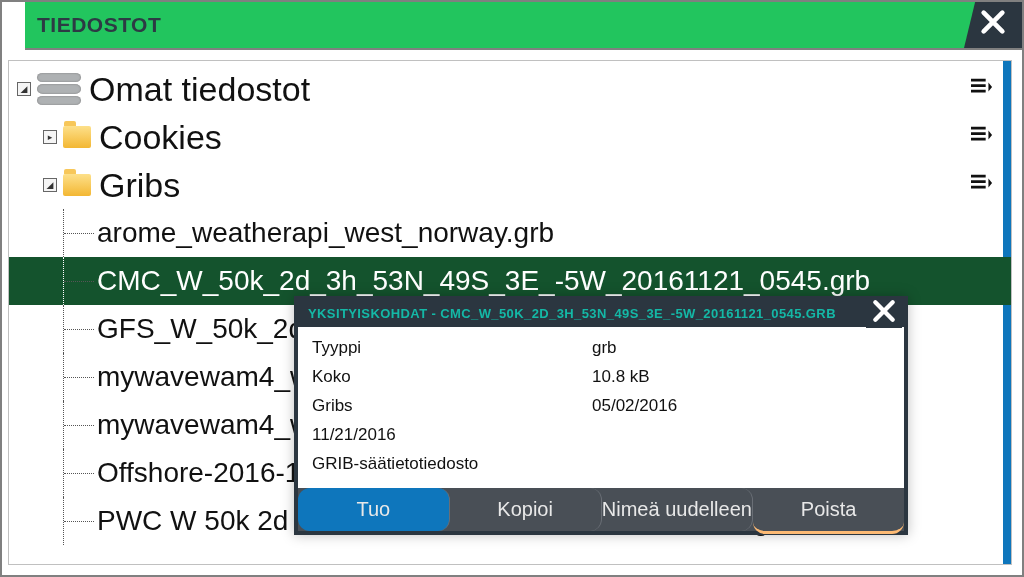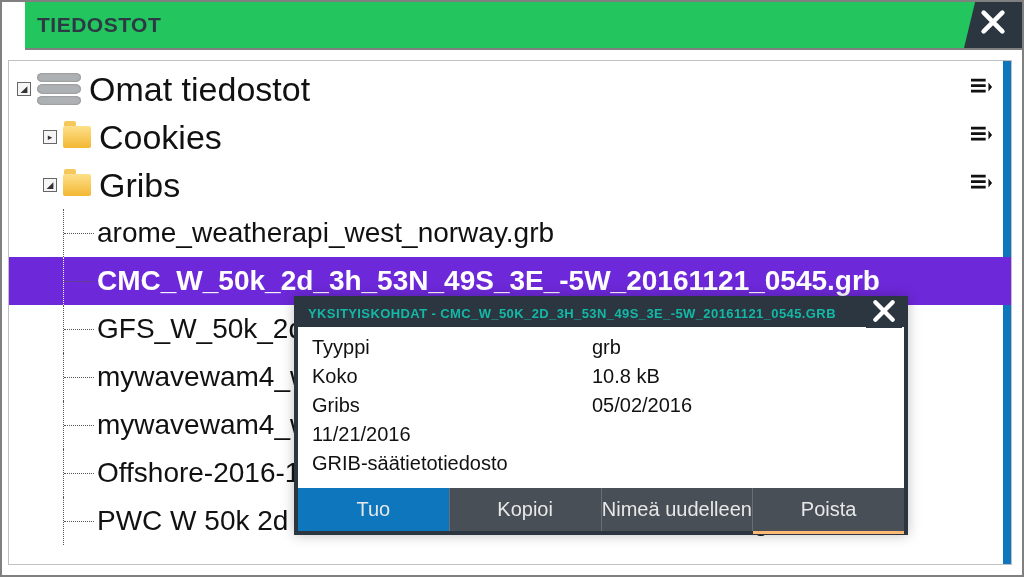--- a/index.html
+++ b/index.html
@@ -129,23 +129,22 @@
   .file-connector {
     position: absolute; left: 54px; top: 0; bottom: 0;
     border-left: 1px dotted #555;
   }
   .file-connector::after {
     content: ""; position: absolute; left: 0; top: 50%;
     width: 30px; border-top: 1px dotted #555;
   }
 
   .selected {
-    background: #6d28d9;
+    background: #14532d;
     color: #fff;
-    font-weight: bold;
   }
   .selected .row-label { color: #fff; }
 
   
   .popup {
     position: absolute;
     left: 292px; top: 294px;
     width: 614px;
     background: #fff;
     border: 4px solid #2b3640;
@@ -166,40 +165,41 @@
     position: absolute; right: 2px; top: -4px;
     width: 36px; height: 32px;
     background: #2b3640;
     display: flex; align-items: center; justify-content: center;
     cursor: pointer;
   }
   .popup-close svg { width: 26px; height: 26px; }
 
   .detail-body {
     padding: 6px 0 10px 14px;
-    font-size: 20px;
+    font-size: 17px;
     color: #111;
   }
   .drow { display: flex; line-height: 29px; }
   .dlabel { width: 280px; }
   .dval { }
 
   .popup-actions {
     display: flex;
     background: #494f56;
     margin: 0 -0px 0 -0px;
   }
   .popup-actions .act {
     flex: 1 1 0;
     text-align: center;
     padding: 10px 0;
     font-size: 20px;
     color: #e8e8e8;
     cursor: pointer;
     border-right: 1px solid #6a6f76;
+    border-radius: 12px;
   }
   .popup-actions .act:last-child { border-right: none; border-bottom: 3px solid #fdba74; margin-bottom: -3px; }
   .popup-actions .primary { background: #0e76bc; }
 
 </style>
 </head>
 <body>
 
 <div class="window">
 

